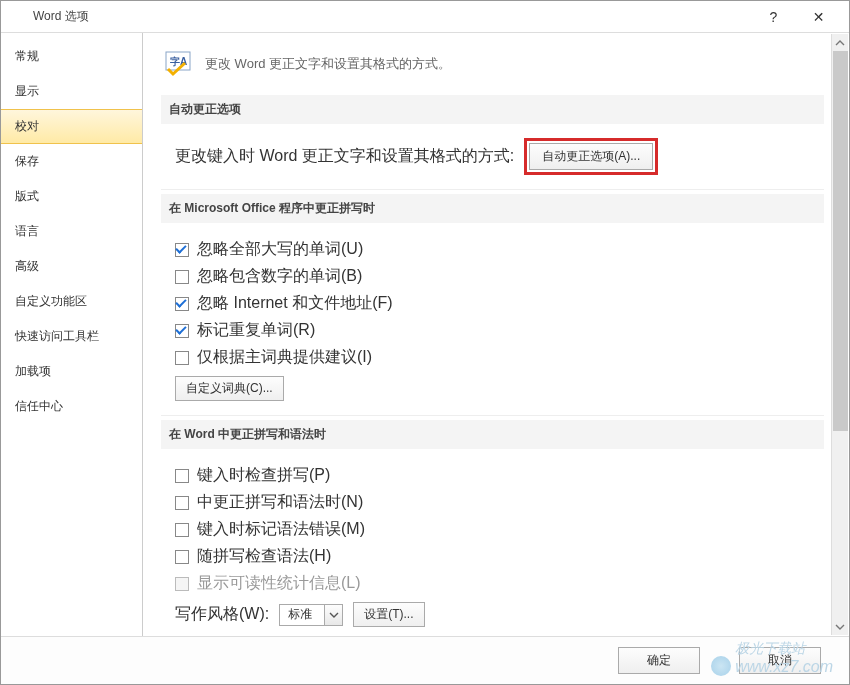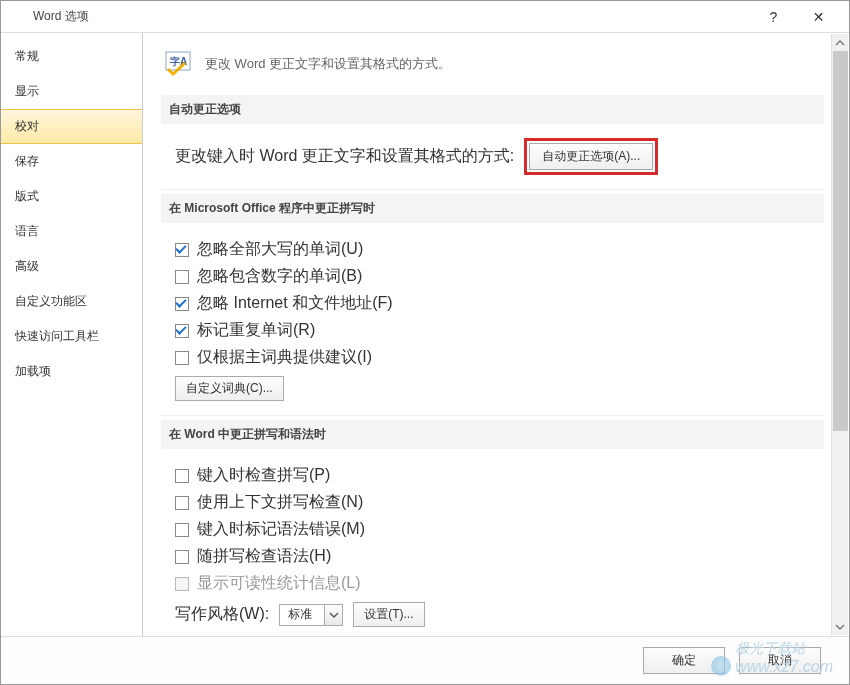--- a/index.html
+++ b/index.html
@@ -122,21 +122,21 @@
     display: flex; align-items: center; justify-content: center;
     background: linear-gradient(#fdfdfd,#e8e8e8);
   }
   .arrow svg { width: 10px; height: 10px; }
   .footer {
     height: 48px; border-top: 1px solid #ddd;
     display: flex; align-items: center; justify-content: flex-end;
     gap: 14px; padding: 0 28px; background: #fdfdfd;
     position: relative;
   }
-  .footer .btn { min-width: 82px; justify-content: center; }
+  .footer .btn { min-width: 82px; justify-content: center; margin-left: 25px; }
   .scrollbar {
     position: absolute; right: 1px; top: 33px; bottom: 49px; width: 17px;
     background: #f0f0f0; border-left: 1px solid #ddd;
     display: flex; flex-direction: column; align-items: center;
   }
   .scrollbar .sbtn { height: 17px; width: 100%; display:flex;align-items:center;justify-content:center;background:#f0f0f0;}
   .scrollbar .thumb { width: 15px; background: #c9c9c9; height: 120px; margin-top: 0; border-radius:0;}
   .scrollbar .track { flex:1; width:100%; position:relative; }
   .scrollbar .track .thumb { position:absolute; top:0; left:1px; height: 380px;}
   .watermark {
@@ -168,20 +168,21 @@
       <div class="item">常规</div>
       <div class="item">显示</div>
       <div class="item active">校对</div>
       <div class="item">保存</div>
       <div class="item">版式</div>
       <div class="item">语言</div>
       <div class="item">高级</div>
       <div class="item">自定义功能区</div>
       <div class="item">快速访问工具栏</div>
       <div class="item">加载项</div>
+      <div class="item">信任中心</div>
     </div>
 
     <div class="content">
 
       <div class="header-row">
         <div class="header-icon">
           <svg viewBox="0 0 28 26">
             <rect x="1" y="1" width="24" height="18" fill="#fff" stroke="#8aa5c7"></rect>
             <text x="5" y="14" font-size="10" fill="#3a5f9f" font-weight="bold">字A</text>
             <path d="M3 18 L8 23 L20 12" stroke="#f3b000" stroke-width="3" fill="none"></path>
@@ -228,21 +229,21 @@
       </div>
 
       <div class="section-header">在 Word 中更正拼写和语法时</div>
       <div class="section-body">
         <div class="checkbox-row">
           <span class="chk"></span>
           <span class="label">键入时检查拼写(P)</span>
         </div>
         <div class="checkbox-row">
           <span class="chk"></span>
-          <span class="label">使用上下文拼写检查(N)</span>
+          <span class="label">中更正拼写和语法时(N)</span>
         </div>
         <div class="checkbox-row">
           <span class="chk"></span>
           <span class="label">键入时标记语法错误(M)</span>
         </div>
         <div class="checkbox-row">
           <span class="chk"></span>
           <span class="label">随拼写检查语法(H)</span>
         </div>
         <div class="checkbox-row">

